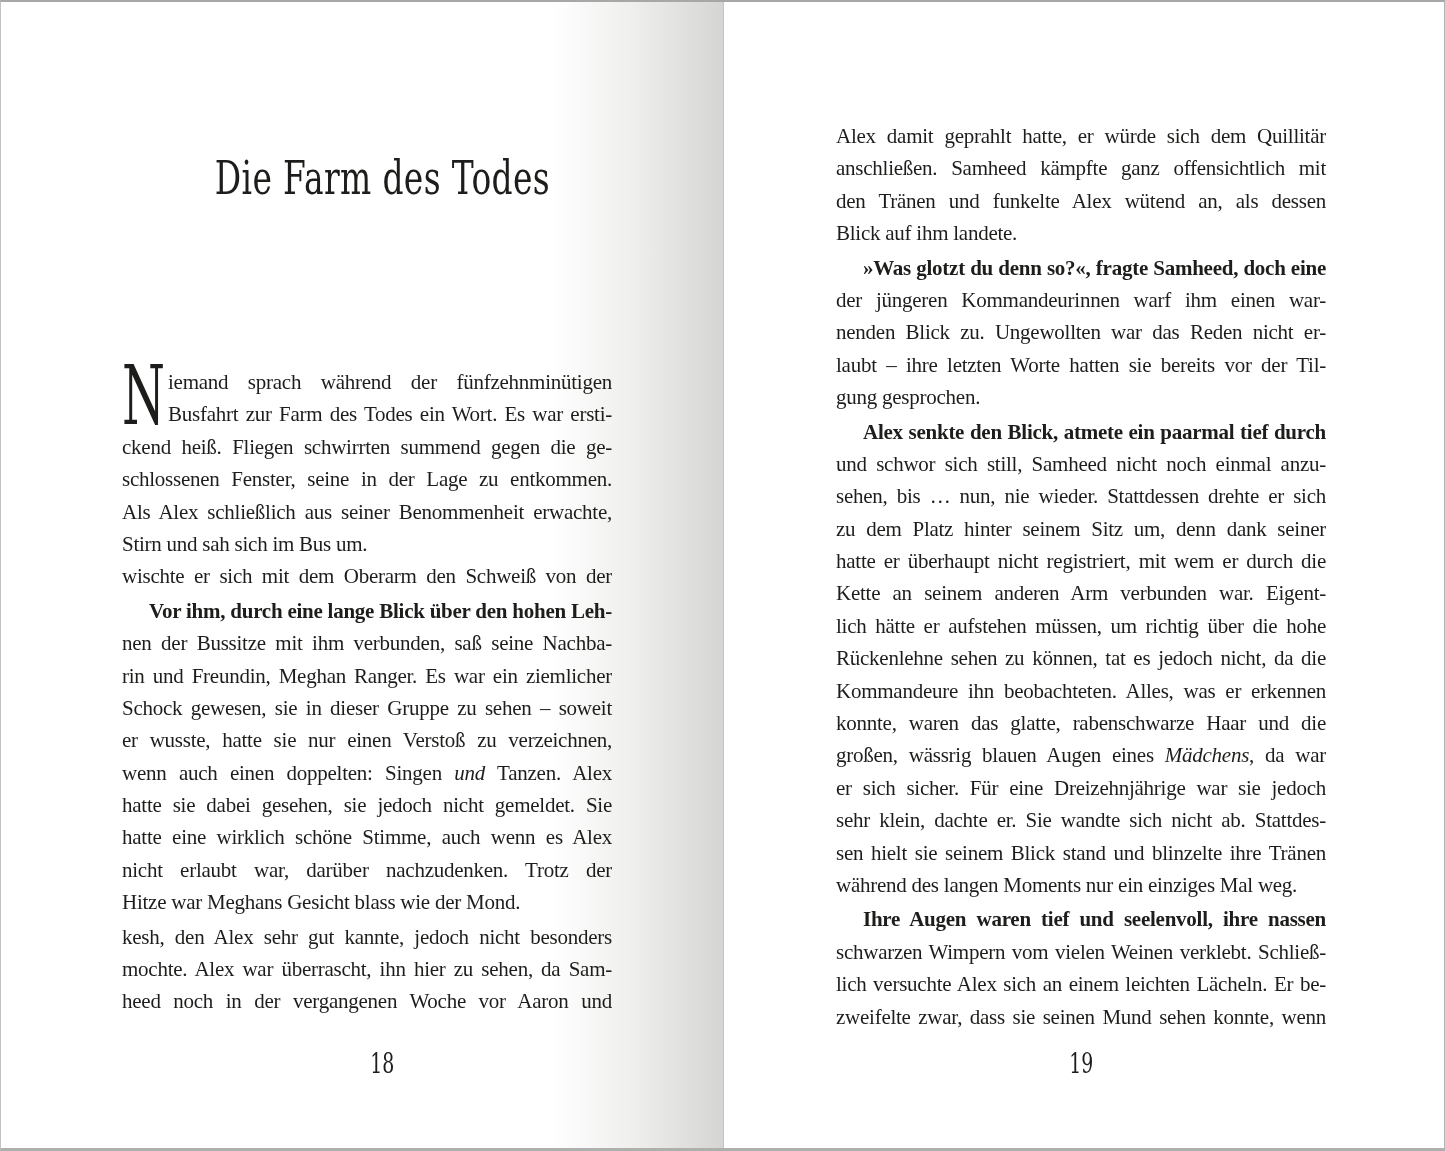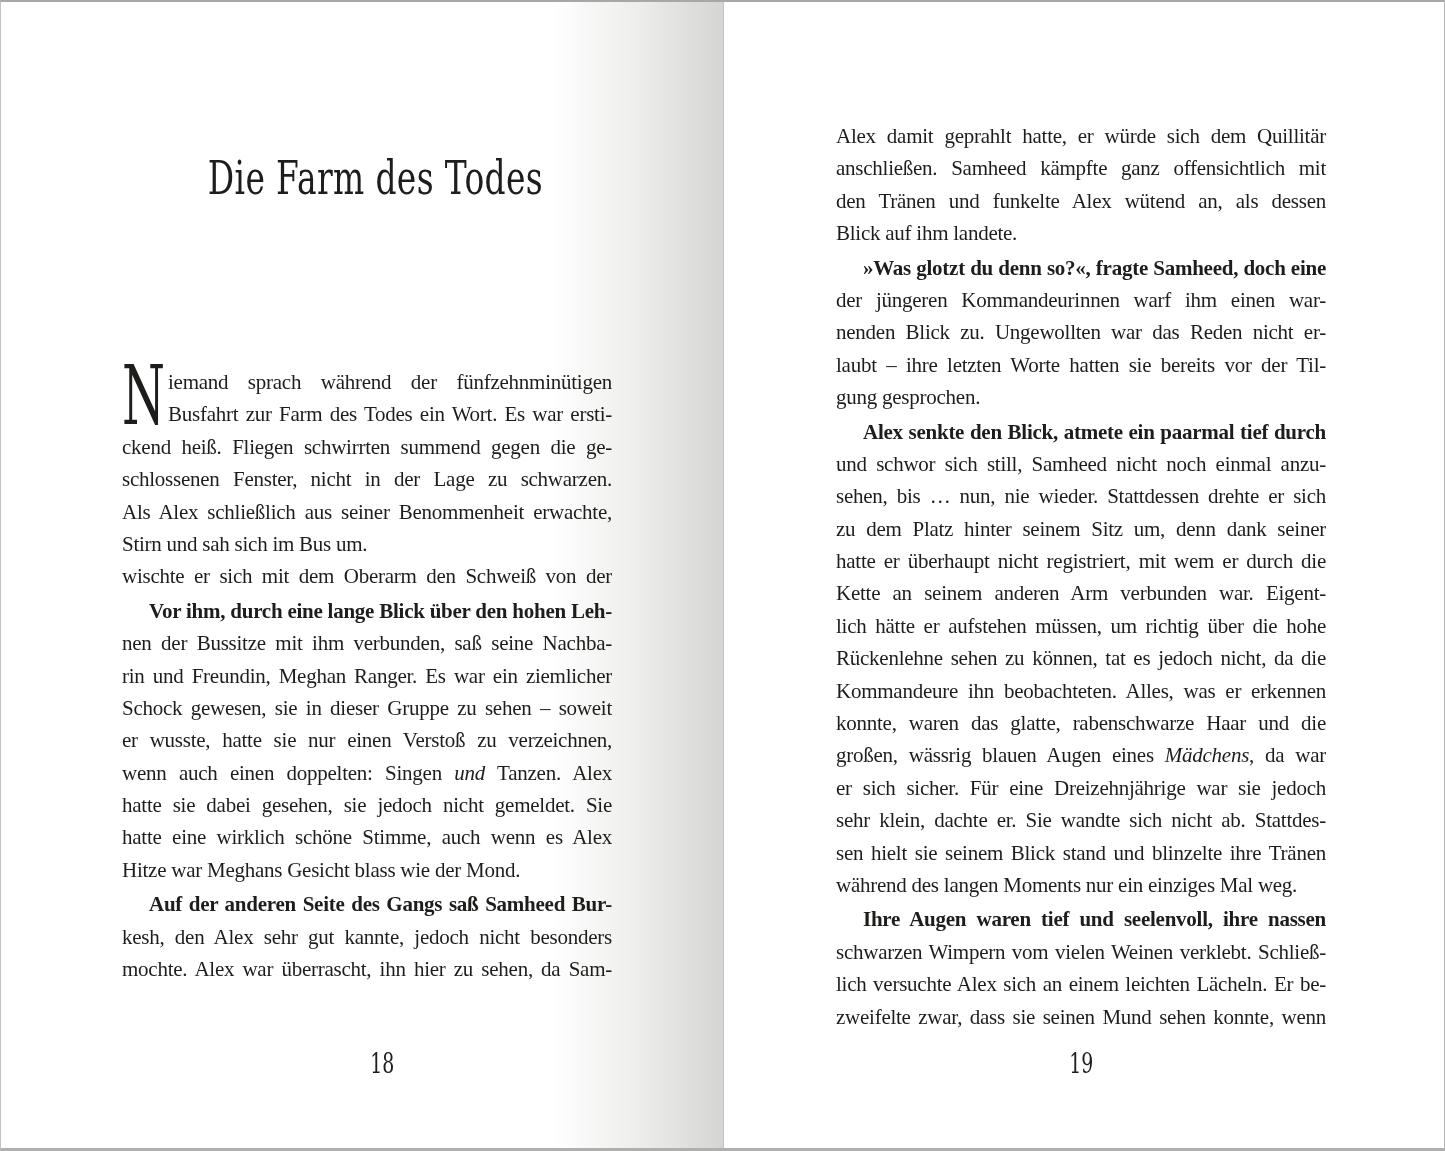--- a/index.html
+++ b/index.html
@@ -24,21 +24,21 @@
     background: linear-gradient(to right, rgba(212,212,209,0) 0%, rgba(212,212,209,0.40) 50%, #d5d5d3 100%);
   }
   .gutter-seam {
     position: absolute;
     left: 722px; top: 0;
     width: 1px; height: 100%;
     background: #c3c3c1;
   }
   .chapter-title {
     position: absolute;
-    left: 127px; top: 150px;
+    left: 134px; top: 150px;
     width: 494px;
     text-align: center;
     white-space: nowrap;
   }
   .condensed {
     display: inline-block;
     font-family: "DejaVu Serif", serif;
     transform: scaleX(0.70);
     transform-origin: center top;
   }
@@ -98,40 +98,41 @@
   <div>
     <div class="chapter-title">
       <span class="condensed">Die Farm des Todes</span>
     </div>
     <div class="body-col body-left" id="left-body">
         <div class="paragraph">
           <span class="dropcap">N</span>
           <div class="line">iemand sprach während der fünfzehnminütigen</div>
           <div class="line">Busfahrt zur Farm des Todes ein Wort. Es war ersti-</div>
           <div class="line">ckend heiß. Fliegen schwirrten summend gegen die ge-</div>
-          <div class="line">schlossenen Fenster, nicht in der Lage zu schwarzen.</div>
+          <div class="line">schlossenen Fenster, seine in der Lage zu entkommen.</div>
           <div class="line">Als Alex schließlich aus seiner Benommenheit erwachte,</div>
           <div class="line no-j">Stirn und sah sich im Bus um.</div>
           <div class="line">wischte er sich mit dem Oberarm den Schweiß von der</div>
         </div>
         <div class="paragraph">
           <div class="line ind">Vor ihm, durch eine lange Blick über den hohen Leh-</div>
           <div class="line">nen der Bussitze mit ihm verbunden, saß seine Nachba-</div>
           <div class="line">rin und Freundin, Meghan Ranger. Es war ein ziemlicher</div>
           <div class="line">Schock gewesen, sie in dieser Gruppe zu sehen – soweit</div>
           <div class="line">er wusste, hatte sie nur einen Verstoß zu verzeichnen,</div>
           <div class="line">wenn auch einen doppelten: Singen <i>und</i> Tanzen. Alex</div>
           <div class="line">hatte sie dabei gesehen, sie jedoch nicht gemeldet. Sie</div>
           <div class="line">hatte eine wirklich schöne Stimme, auch wenn es Alex</div>
+          <div class="line">nicht erlaubt war, darüber nachzudenken. Trotz der</div>
           <div class="line no-j">Hitze war Meghans Gesicht blass wie der Mond.</div>
         </div>
         <div class="paragraph">
-          <div class="line ind">Auf der anderen Seite des Gangs saß Samheed Bur-</div>
           <div class="line">kesh, den Alex sehr gut kannte, jedoch nicht besonders</div>
           <div class="line">mochte. Alex war überrascht, ihn hier zu sehen, da Sam-</div>
+          <div class="line">heed noch in der vergangenen Woche vor Aaron und</div>
         </div>
       </div>
     <div class="pagenum pagenum-left">
       <span class="condensed">18</span>
     </div>
   </div>
 
   <div>
     <div class="body-col body-right" id="right-body">
         <div class="paragraph">

